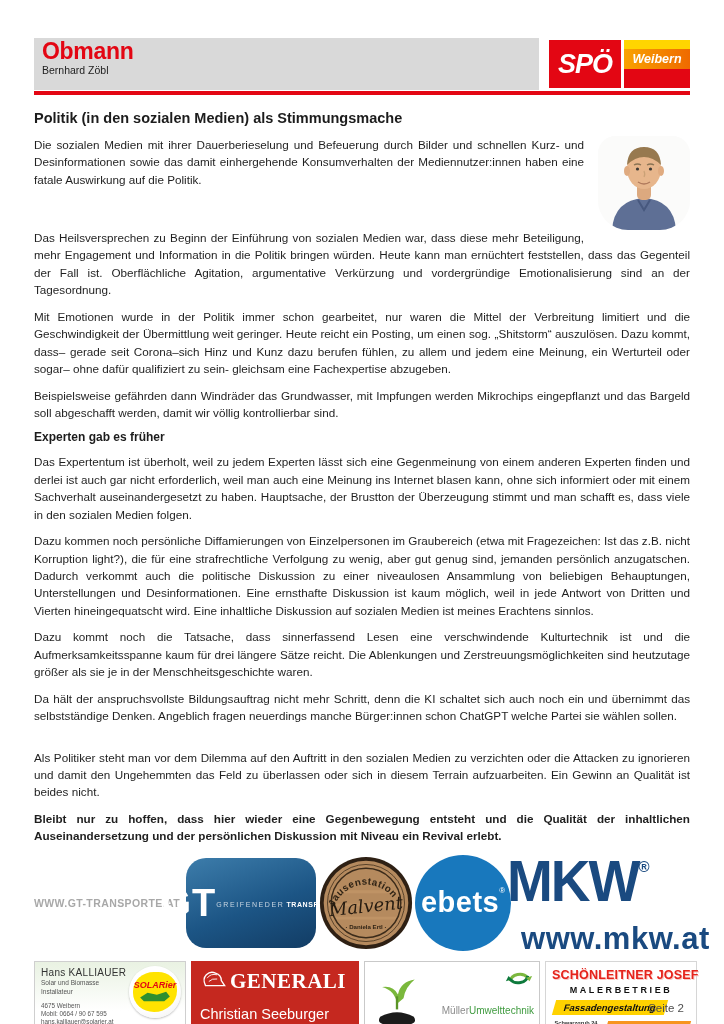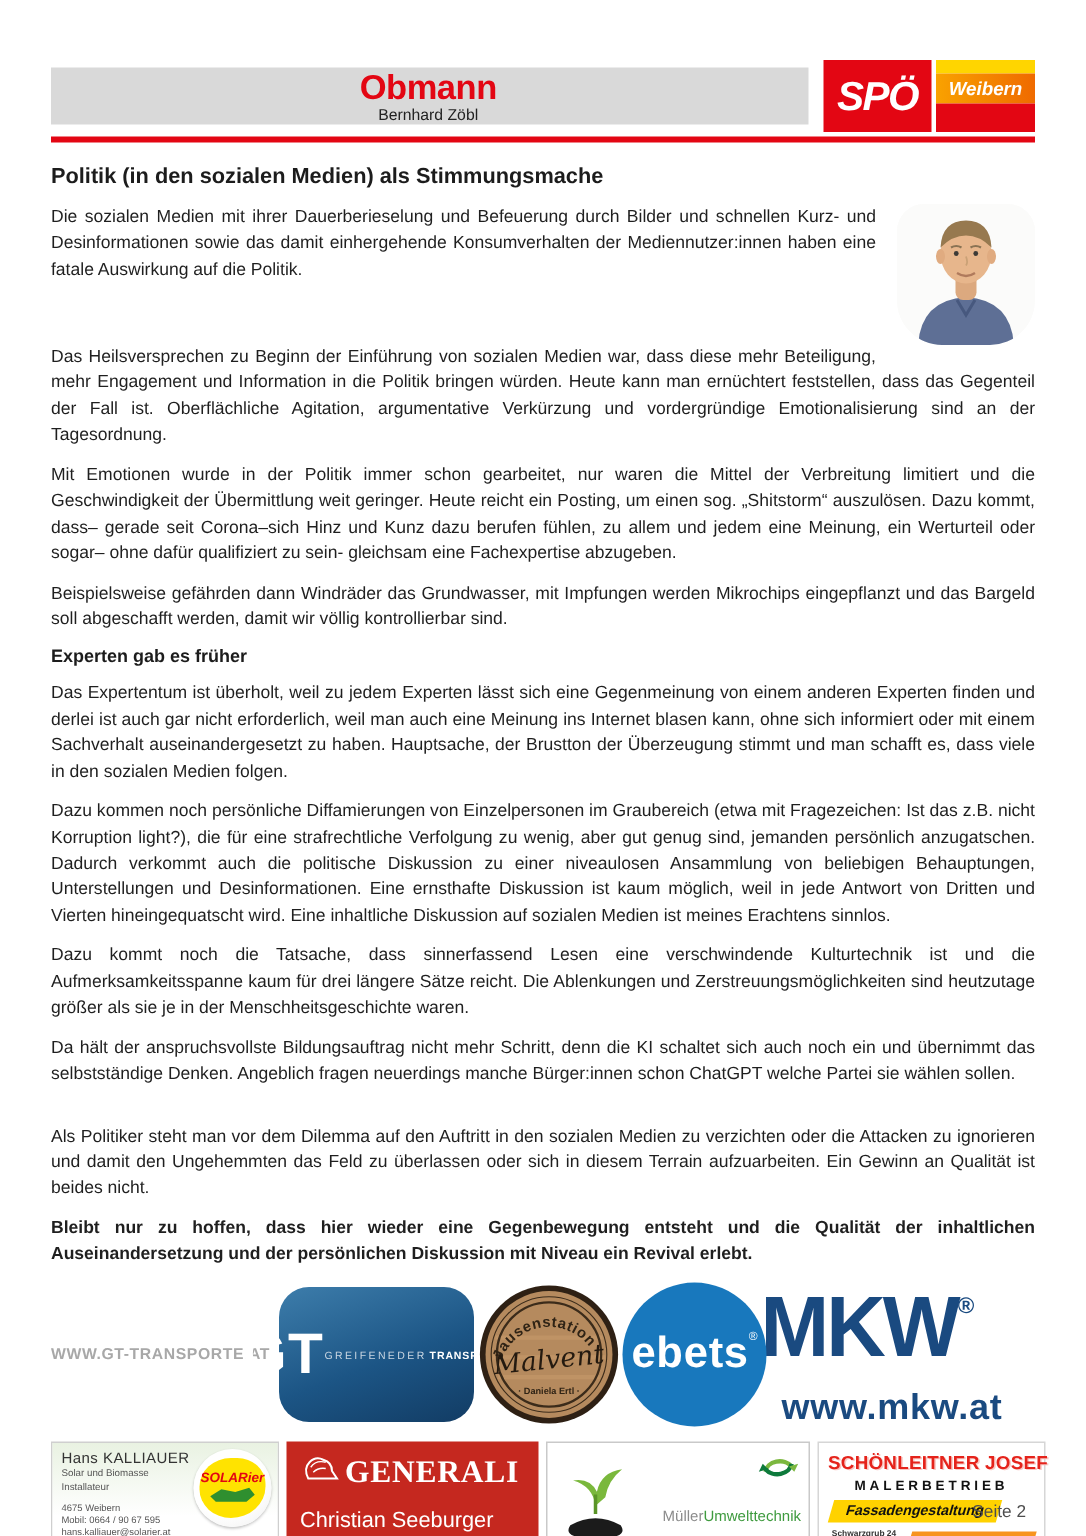--- a/index.html
+++ b/index.html
@@ -5,22 +5,22 @@
   * { margin:0; padding:0; box-sizing:border-box; }
   body { background:#888; font-family:"Liberation Sans", sans-serif; }
   .page {
     width:724px; height:1024px; background:#ffffff; margin:0 auto;
     position:relative; overflow:hidden; padding:40px 34px 0 34px;
     color:#1c1c1c;
   }
   
   .header-row { display:flex; align-items:stretch; height:48px; }
   .header-bar {
-    flex:1; background:#d9d9d9; align-self:center; height:38px;
-    padding:2px 10px 0 8px; margin-right:10px;text-align:center;
+    flex:1; background:#d9d9d9; align-self:center; height:52px;
+    padding:2px 10px 0 8px; margin-right:10px;
   }
   .header-title { color:#e30613; font-size:23px; font-weight:bold; line-height:1.0; letter-spacing:-0.3px; }
   .header-sub { font-size:10.5px; color:#222; margin-top:1px; }
   .spo-box {
     width:72px; background:#e30613; color:#fff; display:flex; align-items:center; justify-content:center;
     font-size:27px; font-weight:bold; font-style:italic; letter-spacing:-1px; margin-right:3px;
   }
   .weibern-box { width:66px; display:flex; flex-direction:column; }
   .weibern-top { height:9px; background:#ffd500; }
   .weibern-mid {
@@ -59,21 +59,21 @@
   .malvent { width:94px; height:94px; flex:none; margin-left:3px; }
   .ebets {
     width:96px; height:96px; border-radius:50%; background:#1878bd; flex:none; margin-left:2px;
     display:flex; align-items:center; justify-content:center; color:#fff; position:relative; z-index:2;
   }
   .ebets-text { font-size:29px; font-weight:bold; letter-spacing:0.5px; }
   .ebets-reg { font-size:8px; vertical-align:top; }
   .mkw { flex:none; margin-left:-4px; color:#1a4a80; line-height:0.9; padding-top:4px; }
   .mkw-main { font-size:55px; font-weight:bold; letter-spacing:-2px; transform:scaleY(1.04); display:inline-block; }
   .mkw-reg { font-size:15px; font-weight:bold; vertical-align:28px; letter-spacing:0; }
-  .mkw-url { font-size:24px; font-weight:bold; letter-spacing:0.5px; margin-top:18px; padding-left:14px; }
+  .mkw-url { font-size:31px; font-weight:bold; letter-spacing:0.5px; margin-top:18px; padding-left:14px; }
 
   
   .ads-row { display:flex; margin-top:10px; align-items:flex-start; }
   .ad { flex:none; }
 
   
   .ad-solar { width:152px; height:110px; border:1px solid #cfcfcf; display:flex; flex-direction:column; font-size:7px; }
   .solar-top { flex:1; position:relative; background:linear-gradient(180deg,#e9f2e2 0%,#ffffff 45%); padding:5px 6px 2px 6px; }
   .solar-name { font-size:10px; color:#333; letter-spacing:0.3px; }
   .solar-role { font-size:6.5px; color:#555; line-height:1.25; margin-top:1px; }

